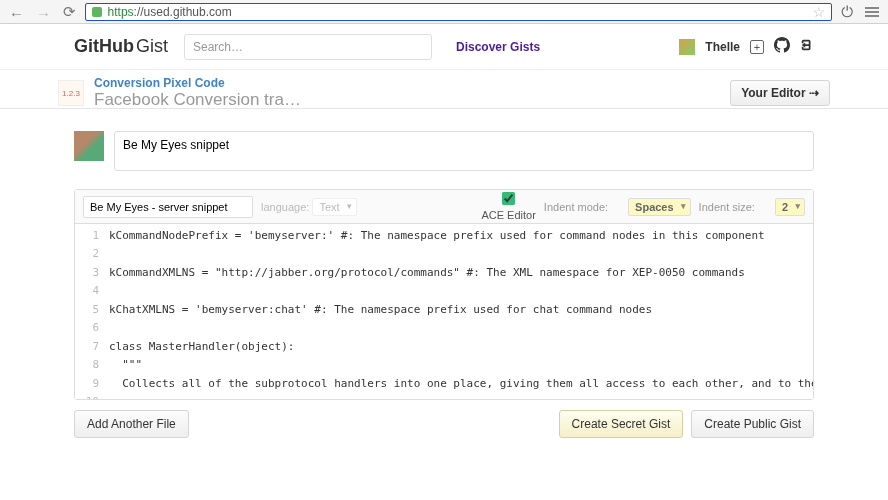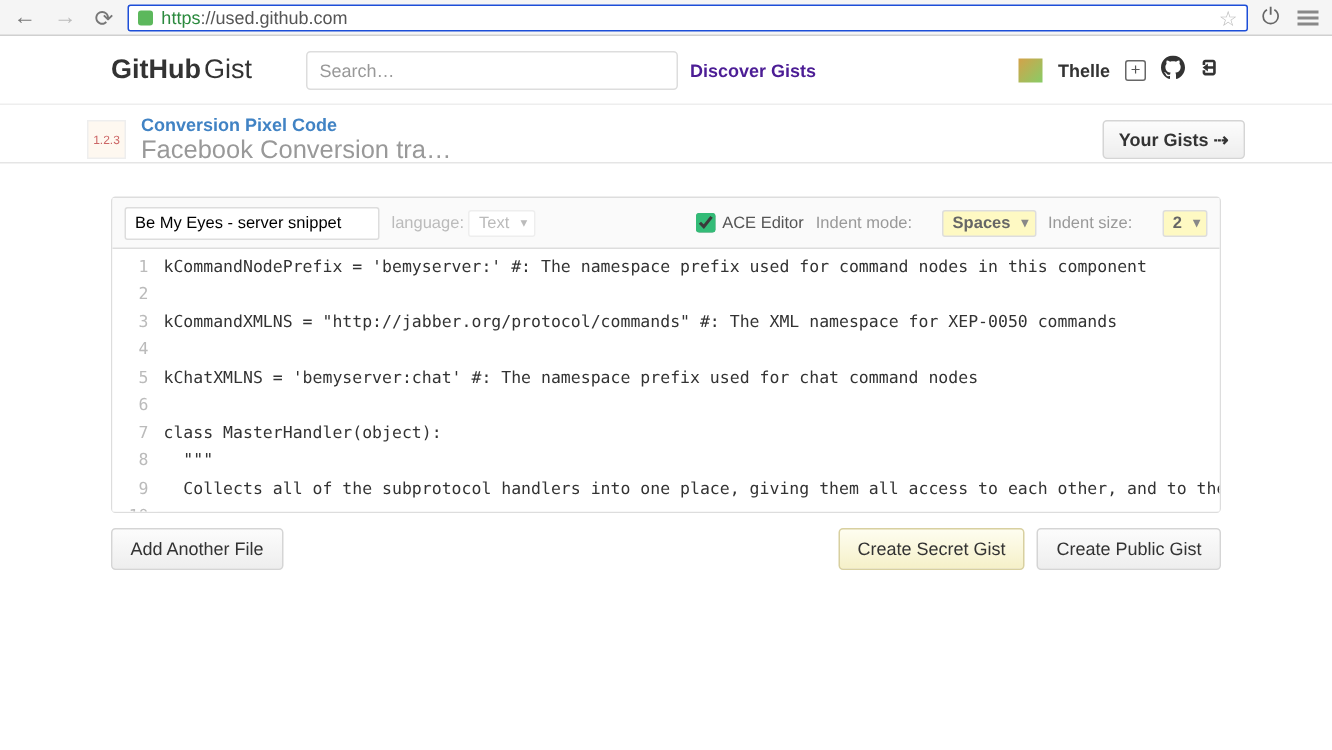--- a/index.html
+++ b/index.html
@@ -12,24 +12,24 @@
   .chrome .lock { width: 10px; height: 10px; background: #5cb85c; border-radius: 2px; margin-right: 6px; }
   .chrome .url-scheme { color: #2b8a3e; }
   .chrome .star { position: absolute; right: 6px; color: #bbb; font-size: 14px; }
   .chrome .sysicon { color: #666; font-size: 15px; padding: 0 3px; }
   .chrome .menu { display: flex; flex-direction: column; gap: 2px; padding: 0 3px;}
   .chrome .menu span { display:block; width:14px; height:2px; background:#888;}
   
   .pagehead-wrap { background: #fff; border-bottom: 1px solid #e5e5e5; }
   .header { height: 46px; border-bottom: 1px solid #eee; display: flex; align-items: center; }
   .container { width: 740px; margin: 0 auto; }
-  .header-inner { display: flex; align-items: center; width: 740px; margin: 0 auto; gap: 0; }
+  .header-inner { display: flex; align-items: center; width: 740px; margin: 0 auto; gap: 16px; }
   .logo { font-weight: bold; font-size: 18px; color: #333; display: flex; align-items: baseline; gap: 2px;}
   .logo .thin { font-weight: 300; }
-  .searchbox { width: 248px; height: 26px; border: 1px solid #ddd; border-radius: 3px; padding: 0 8px; font-size: 12px; color: #999; display: flex; align-items: center; background: #fff; margin-left: 36px; }
+  .searchbox { width: 248px; height: 26px; border: 1px solid #ddd; border-radius: 3px; padding: 0 8px; font-size: 12px; color: #999; display: flex; align-items: center; background: #fff; }
   .discover { color: #4c1d95; font-size: 12px; font-weight: bold; margin-left: 8px; }
   .header-right { margin-left: auto; display: flex; align-items: center; gap: 10px; font-size: 12px; }
   .avatar-sm { width: 16px; height: 16px; background: linear-gradient(135deg,#d4a24a,#8c6);}
   .hicon { color: #333; font-size: 14px; }
   .plusicon { width:14px; height:14px; border:1px solid #666; display:flex; align-items:center; justify-content:center; font-size:11px; color:#555; border-radius:2px;}
   
   .subhead { height: 38px; }
   .subhead-inner { display:flex; align-items:center; width:772px; margin:0 auto; padding-top:6px;}
   .thumb { width:26px; height:26px; border:1px solid #eee; display:flex; align-items:center; justify-content:center; font-size:8px; color:#c66; background:#fef8f0;}
   .subhead-text { margin-left: 10px; font-size: 12px; }
@@ -41,21 +41,21 @@
   .descrow { display:flex; gap:10px; margin-bottom:18px;}
   .avatar-md { width:30px; height:30px; background: linear-gradient(135deg,#b5886a 40%,#5a7 60%); }
   .desc-input { flex:1; height:40px; border:1px solid #ddd; border-radius:3px; padding:6px 8px; font-size:12px; resize:none; font-family:inherit; }
   
   .filebox { border:1px solid #ddd; border-radius:3px; }
   .filebar { height:34px; border-bottom:1px solid #ddd; background:#fafafa; display:flex; align-items:center; padding:0 8px; gap:8px; font-size:11px; color:#666;}
   .fname { width:170px; height:22px; border:1px solid #ddd; border-radius:2px; padding:0 6px; font-size:11px; background:#fff;}
   .lang { color:#bbb; }
   .lang .sel { border:1px solid #eee; border-radius:2px; padding:2px 16px 2px 6px; color:#bbb; position:relative; background:#fff;text-align:right;}
   .lang .sel::after { content:"▾"; position:absolute; right:4px; font-size:9px;}
-  .ace { margin-left:auto; display:flex; align-items:center; gap:4px; color:#555;}
+  .ace { margin-left:auto; display:flex; gap:4px; color:#555;flex-direction:column;}
   .ace input { accent-color:#3b7; }
   .imode { display:flex; align-items:center; gap:20px;}
   .imode .lbl { color:#999; }
   .imode .sel { border:1px solid #ddd; border-radius:2px; padding:2px 16px 2px 6px; position:relative; background:#fef9c3;}
   .imode .sel::after { content:"▾"; position:absolute; right:4px; font-size:9px; color:#888;}
   .code { display:flex; font-family: Consolas,Monaco,monospace; font-size:11px; line-height:1.68; max-height: 175px; overflow:hidden; background:#fff;}
   .gutter { width:30px; text-align:right; color:#bbb; padding:3px 6px 3px 0; background:#fff; user-select:none;}
   .codebody { flex:1; padding:3px 4px; white-space:pre; color:#333; overflow:hidden;}
   
   .actions { display:flex; margin-top:10px; gap:8px;}
@@ -114,26 +114,30 @@
   </div>
 </div>
 
 <div class="subhead">
   <div class="subhead-inner">
     <div class="thumb">1.2.3</div>
     <div class="subhead-text">
       <div class="title">Conversion Pixel Code</div>
       <div class="desc">Facebook Conversion tra…</div>
     </div>
-    <button class="yourgists">Your Gists ⇢</button>
+    <button class="yourgists">Your Editor ⇢</button>
   </div>
 </div>
 </div>
 
 <div class="container main">
+  <div class="descrow">
+    <div class="avatar-md"></div>
+    <textarea class="desc-input" style="">Be My Eyes snippet</textarea>
+  </div>
 
   <div class="filebox">
     <div class="filebar">
       <input class="fname" value="Be My Eyes - server snippet" style="">
       <span class="lang">
         <span class="lbl">language:</span>
         <span class="sel">Text</span>
       </span>
       <span class="ace">
         <input type="checkbox" checked="" style="">

